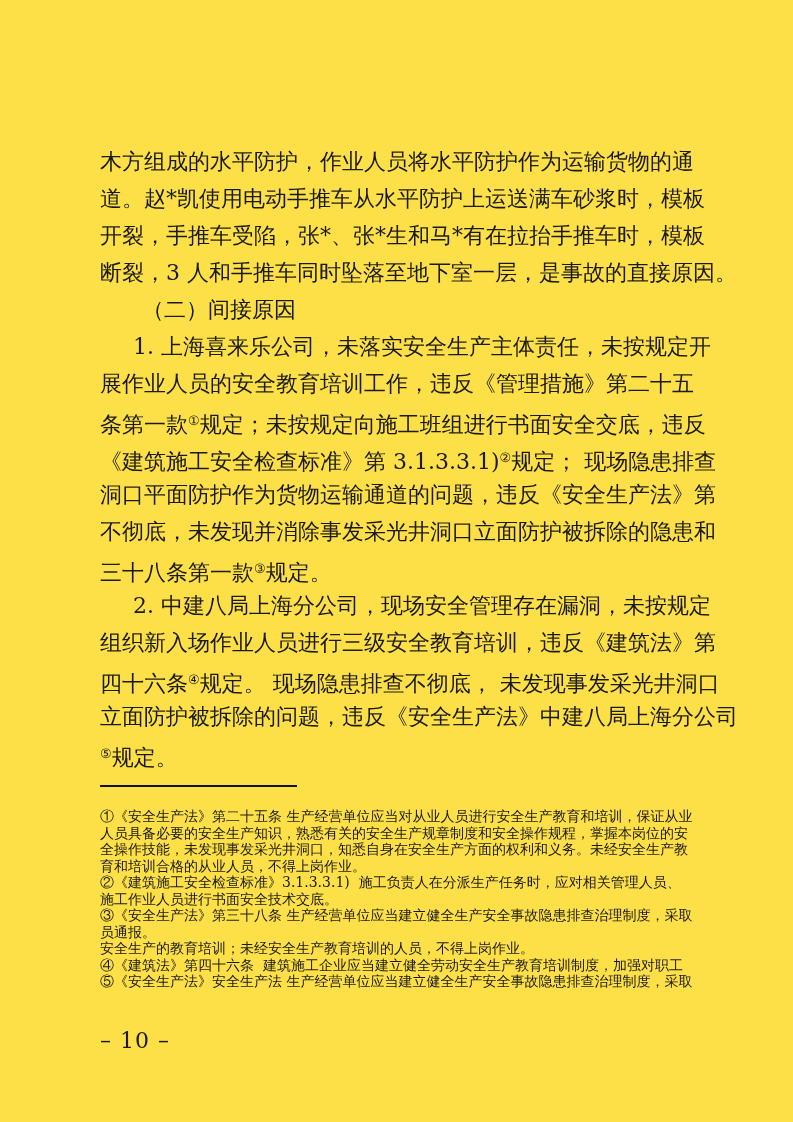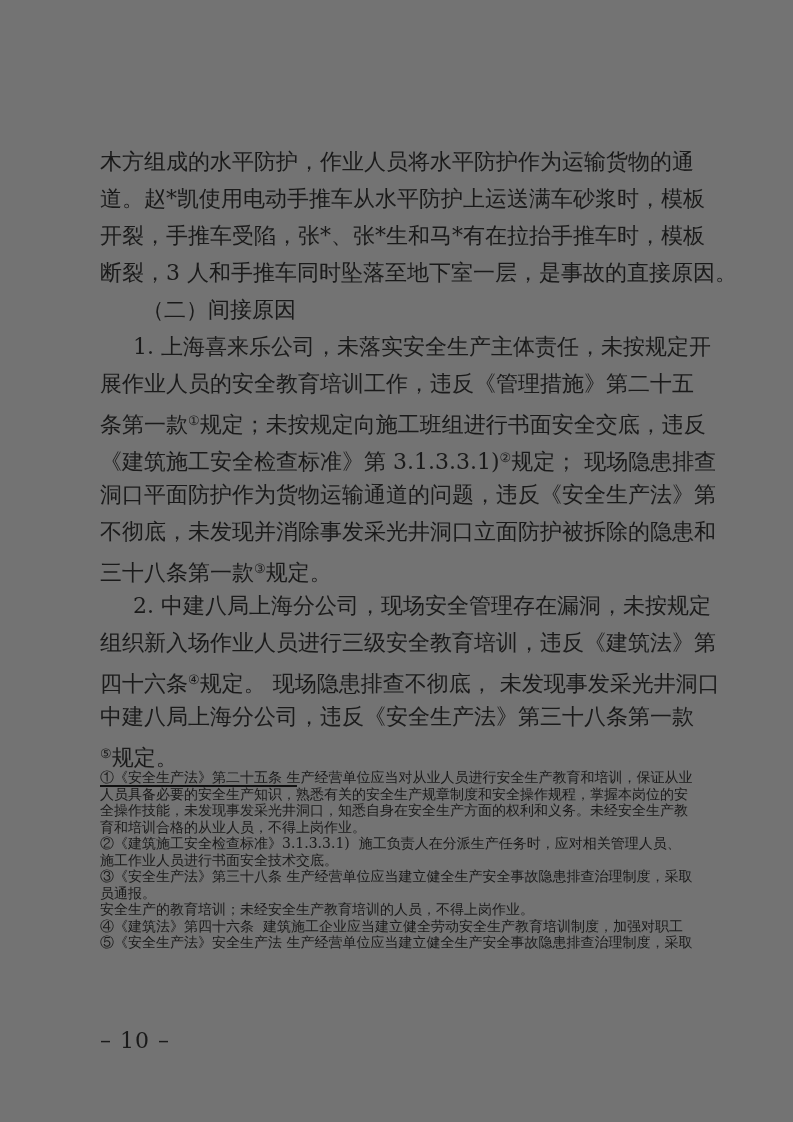--- a/index.html
+++ b/index.html
@@ -4,21 +4,21 @@
 <style>
   html, body {
     margin: 0;
     padding: 0;
     background: #ffffff;
   }
   .page {
     position: relative;
     width: 793px;
     height: 1122px;
-    background: #737373;
+    background: #fde047;
     color: #1a1a1a;
     font-family: "DejaVu Serif", "Liberation Serif", serif;
     overflow: hidden;
   }
   .body-text {
     position: absolute;
     left: 100px;
     top: 143px;
     width: 600px;
   }
@@ -40,21 +40,21 @@
     position: absolute;
     left: 100px;
     top: 785px;
     width: 197px;
     height: 2px;
     background: #111111;
   }
   .footnotes {
     position: absolute;
     left: 100px;
-    top: 769px;
+    top: 808px;
     width: 610px;
   }
   .footnotes .fn-line {
     font-size: 14px;
     line-height: 16.5px;
     white-space: pre;
     color: #1a1a1a;
   }
   .page-number {
     position: absolute;
@@ -92,21 +92,21 @@
       <div class="line">《建筑施工安全检查标准》第 3.1.3.3.1)<span class="fnref">②</span>规定； 现场隐患排查</div>
       <div class="line">洞口平面防护作为货物运输通道的问题，违反《安全生产法》第</div>
       <div class="line">不彻底，未发现并消除事发采光井洞口立面防护被拆除的隐患和</div>
       <div class="line">三十八条第一款<span class="fnref">③</span>规定。</div>
     </div>
 
     <div>
       <div class="line ind-num">2. 中建八局上海分公司，现场安全管理存在漏洞，未按规定</div>
       <div class="line">组织新入场作业人员进行三级安全教育培训，违反《建筑法》第</div>
       <div class="line">四十六条<span class="fnref">④</span>规定。 现场隐患排查不彻底， 未发现事发采光井洞口</div>
-      <div class="line">中建八局上海分公司，违反《安全生产法》第三十八条第一款</div>
+      <div class="line">立面防护被拆除的问题，违反《安全生产法》中建八局上海分公司</div>
       <div class="line"><span class="fnref">⑤</span>规定。</div>
     </div>
 
   </div>
 
   <div class="fn-rule"></div>
 
   <div class="footnotes">
 
     <div>

